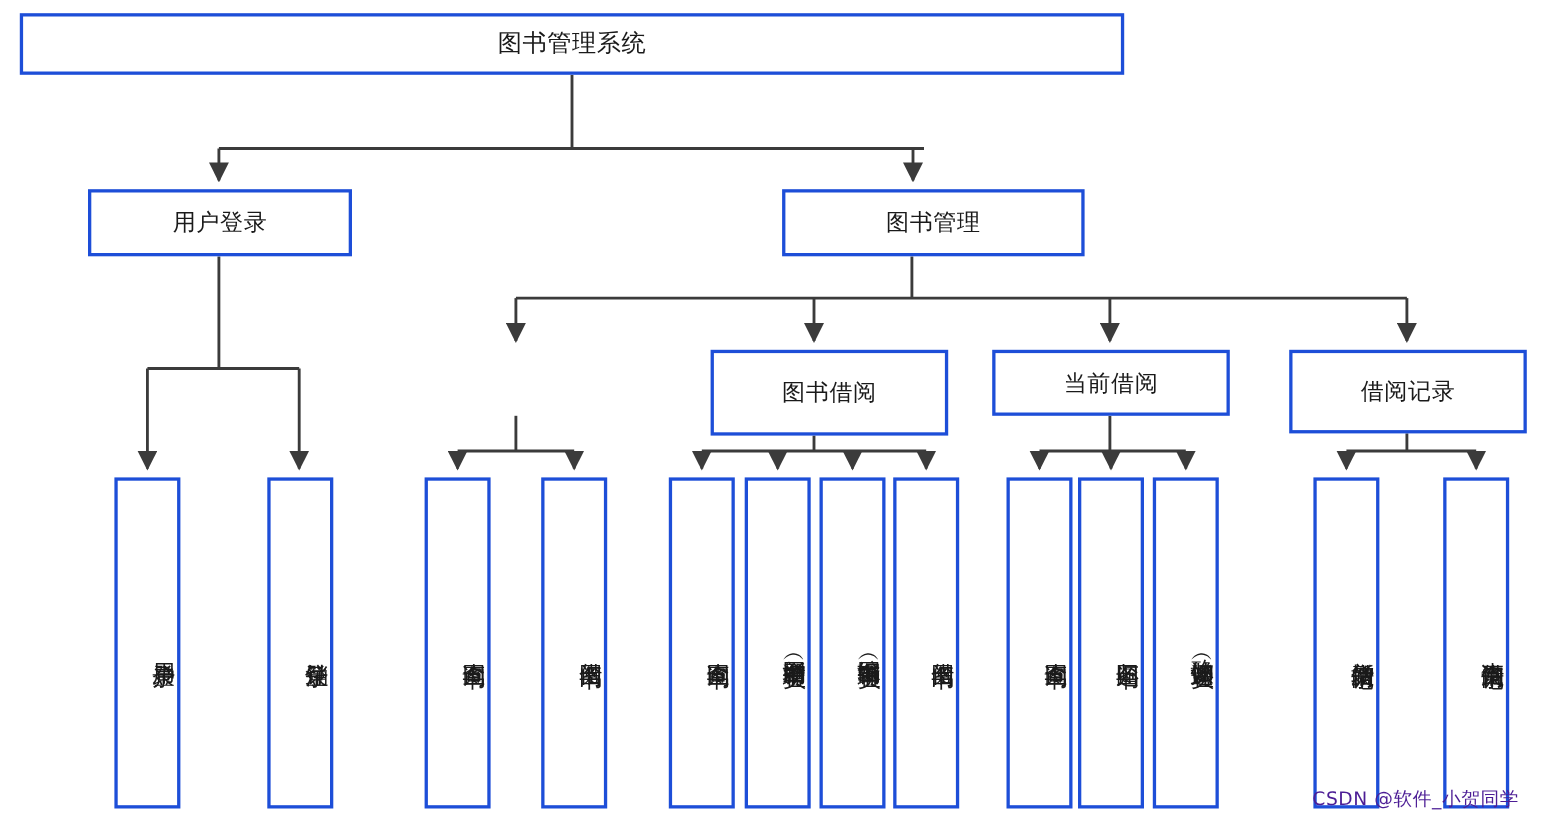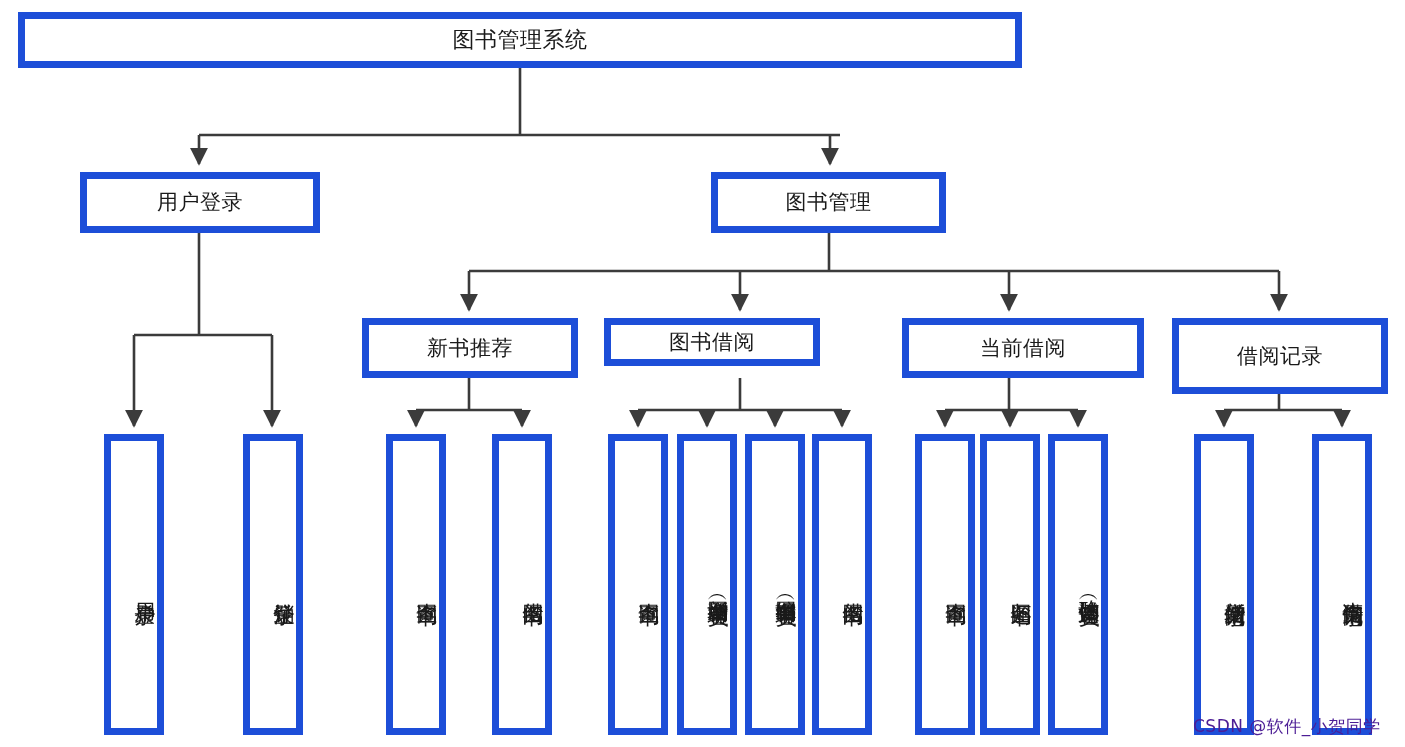--- a/index.html
+++ b/index.html
@@ -20,21 +20,21 @@
     left: 0;
     top: 0;
     width: 1405px;
     height: 747px;
     pointer-events: none;
   }
   .node {
     position: absolute;
     box-sizing: border-box;
     background: #ffffff;
-    border: 7px solid #1d4ed8;
+    border: 3px solid #1d4ed8;
     display: flex;
     align-items: center;
     justify-content: center;
     color: #1a1a1a;
     line-height: 1.18;
   }
   .node.h {                 
     font-size: 21px;
     letter-spacing: 0.5px;
   }
@@ -117,27 +117,26 @@
       <path d="M 1224 410 L 1342 410"></path>
       <path d="M 1224 410 L 1224 426" marker-end="url(#arrow)"></path>
       <path d="M 1342 410 L 1342 426" marker-end="url(#arrow)"></path>
     </g>
   </svg>
 
   <div class="node h" id="title-node" style="left:18px; top:12px; width:1004px; height:56px;">图书管理系统</div>
 
   <div class="node h" style="left:80px; top:172px; width:240px; height:61px;">用户登录</div>
 
-  <div class="node h" style="left:711px; top:172px; width:235px; height:61px;">图书管理</div>
+  <div class="node h" style="left:711px; top:172px; width:275px; height:61px;">图书管理</div>
 
-  <div class="node h" style="left:362px; top:318px; width:216px; height:60px;">新书推荐</div>
 
-  <div class="node h" style="left:604px; top:318px; width:216px; height:48px;">图书借阅</div>
+  <div class="node h" style="left:646px; top:318px; width:216px; height:78px;">图书借阅</div>
 
-  <div class="node h" style="left:902px; top:318px; width:242px; height:60px;">当前借阅</div>
+  <div class="node h" style="left:902px; top:318px; width:216px; height:60px;">当前借阅</div>
 
   <div class="node h" style="left:1172px; top:318px; width:216px; height:76px;">借阅记录</div>
 
   <div class="node v" style="left:104px; top:434px; width:60px; height:301px;">
     <span class="vtext">用户登录</span>
   </div>
 
   <div class="node v" style="left:243px; top:434px; width:60px; height:301px;">
     <span class="vtext">注销登录</span>
   </div>

